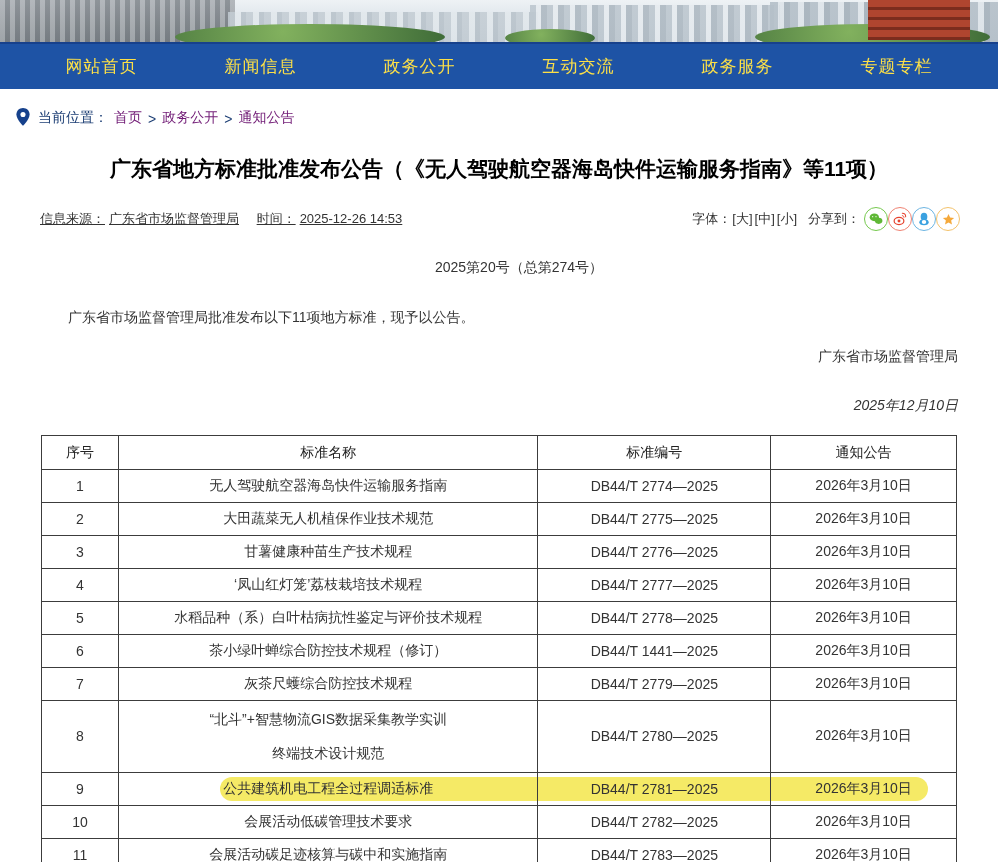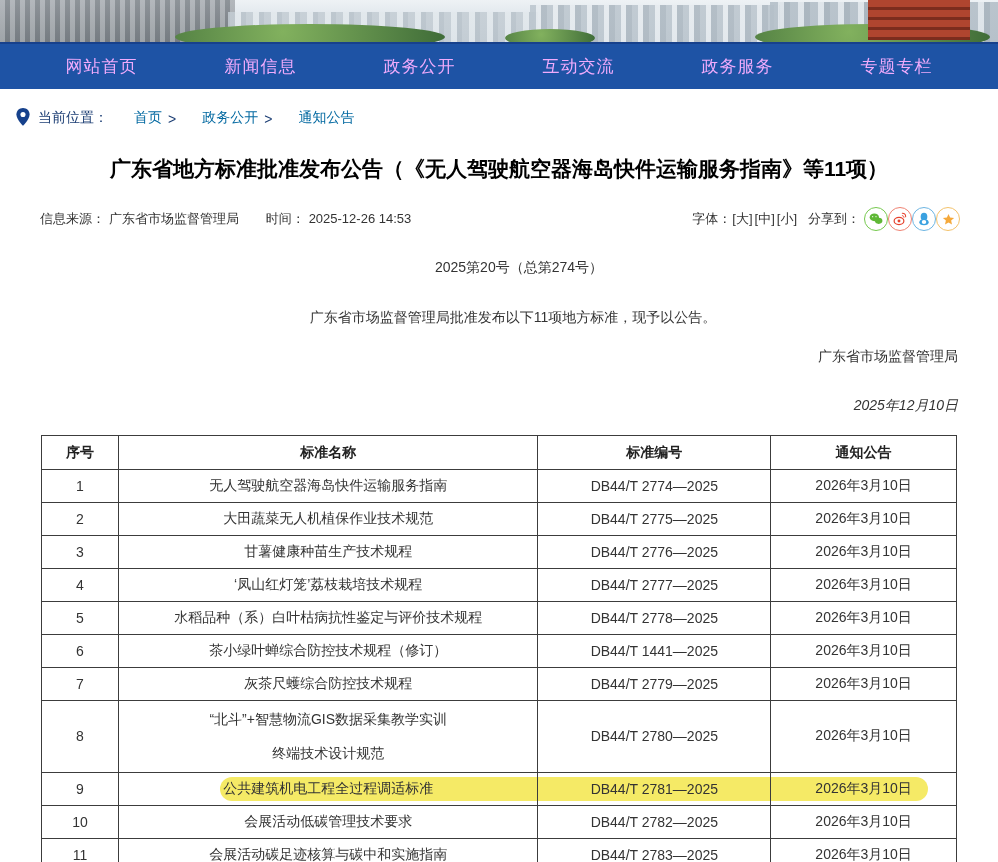--- a/index.html
+++ b/index.html
@@ -26,59 +26,59 @@
     background:radial-gradient(circle at 40% 30%,#82b15e,#3f6c38);}
   .t1{left:175px;width:270px;}
   .t2{left:505px;width:90px;height:18px;bottom:-5px;}
   .t3{left:755px;width:235px;}
   .b-pagoda{left:868px;width:102px;height:40px;bottom:2px;
     background:repeating-linear-gradient(180deg,#b0452f 0 7px,#7c2c1d 7px 10px);}
   
   .nav{height:47px;background:#1e53a5;border-top:2px solid #17418c;
     display:flex;align-items:stretch;padding:0 22px;box-sizing:border-box;}
   .nav-item{flex:1;display:flex;align-items:center;justify-content:center;
-    color:#f0abfc;font-size:17px;cursor:pointer;letter-spacing:1px;}
+    color:#fde047;font-size:17px;cursor:pointer;letter-spacing:1px;}
   
   .breadcrumb{display:flex;align-items:flex-end;margin:14px 0 0 14px;height:24px;
     color:#1c3e74;font-size:14px;}
   .pin{width:18px;height:20px;margin-right:6px;flex:0 0 auto;}
-  .crumb-link{cursor:pointer;color:#0369a1;margin-left:20px;}
+  .crumb-link{cursor:pointer;color:#701a75;}
   .crumb-sep{margin:0 6px;color:#1c3e74;}
   .crumb-label{margin-right:6px;}
   
   .title{margin:28px 40px 0;text-align:center;font-size:21px;font-weight:bold;color:#000;}
   .meta-row{margin:24px 38px 0 40px;display:flex;justify-content:space-between;
     align-items:center;font-size:13px;color:#333;}
-  .meta-left span{margin-right:4px;}
+  .meta-left span{margin-right:4px;text-decoration:underline;}
   .meta-right{display:flex;align-items:center;}
   .font-btn{cursor:pointer;margin:0 1px;color:#333;}
   .share-label{margin:0 4px 0 10px;}
   .share-icon{width:24px;height:24px;border-radius:50%;background:#fff;
     display:flex;align-items:center;justify-content:center;cursor:pointer;box-sizing:border-box;}
   .si-wechat{border:1px solid #76c94e;}
   .si-weibo{border:1px solid #ef8272;}
   .si-qq{border:1px solid #6db5e2;}
   .si-star{border:1px solid #f3c26b;}
   .doc-number{margin-top:28px;text-align:center;font-size:14px;color:#333;padding-left:40px;}
-  .body-para{margin:30px 40px 0;font-size:14px;color:#333;text-indent:2em;line-height:1.5;text-align:center;}
+  .body-para{margin:30px 40px 0;font-size:14px;color:#333;text-indent:2em;line-height:1.5;}
   .sign{margin:20px 40px 0;text-align:right;font-size:14px;color:#333;}
   .sign-date{margin-top:31px;font-style:italic;}
   
   .std-table{margin:20px 41px 0;width:916px;border-top:1px solid #3c3c3c;
     border-left:1px solid #3c3c3c;box-sizing:border-box;}
   .trow{display:flex;position:relative;}
   .cell{border-right:1px solid #3c3c3c;border-bottom:1px solid #3c3c3c;
     display:flex;align-items:center;justify-content:center;text-align:center;
     font-size:14px;color:#333;min-height:33px;box-sizing:border-box;
     position:relative;z-index:1;background:transparent;padding:1px 4px;}
   .c-no{width:77px;}
   .c-name{width:420px;white-space:pre-line;}
   .c-code{width:233px;}
   .c-date{width:186px;}
-  .thead .cell{font-weight:bold;color:#222;min-height:34px;}
+  .thead .cell{font-weight:normal;color:#222;min-height:34px;}
   .row-8 .c-name{line-height:2.45;}
   .highlight-swipe{position:absolute;left:178px;top:50%;transform:translateY(-50%);
     width:708px;height:24px;background:#f5ea66;border-radius:12px;z-index:0;}
 </style>
 </head>
 <body>
 
 <div class="banner">
   <div class="b-block b-museum"></div>
   <div class="b-block b-city1"></div>
@@ -110,21 +110,21 @@
   <span class="crumb-link">政务公开</span>
   <span class="crumb-sep">&gt;</span>
   <span class="crumb-link">通知公告</span>
 </div>
 
 <div class="title">广东省地方标准批准发布公告（《无人驾驶航空器海岛快件运输服务指南》等11项）</div>
 
 <div class="meta-row">
   <div class="meta-left">
     <span>信息来源：</span><span>广东省市场监督管理局</span>
-    <span style="margin-left:19px;">时间：</span><span>2025-12-26 14:53</span>
+    <span style="margin-left:10px;">时间：</span><span>2025-12-26 14:53</span>
   </div>
   <div class="meta-right">
     <span>字体：</span>
     <span class="font-btn">[大]</span>
     <span class="font-btn">[中]</span>
     <span class="font-btn">[小]</span>
     <span class="share-label">分享到：</span>
     <span class="share-icon si-wechat">
       <svg width="16" height="16" viewBox="0 0 24 24">
         <ellipse cx="9.5" cy="9.5" rx="7" ry="5.8" fill="#5fb836"></ellipse>

